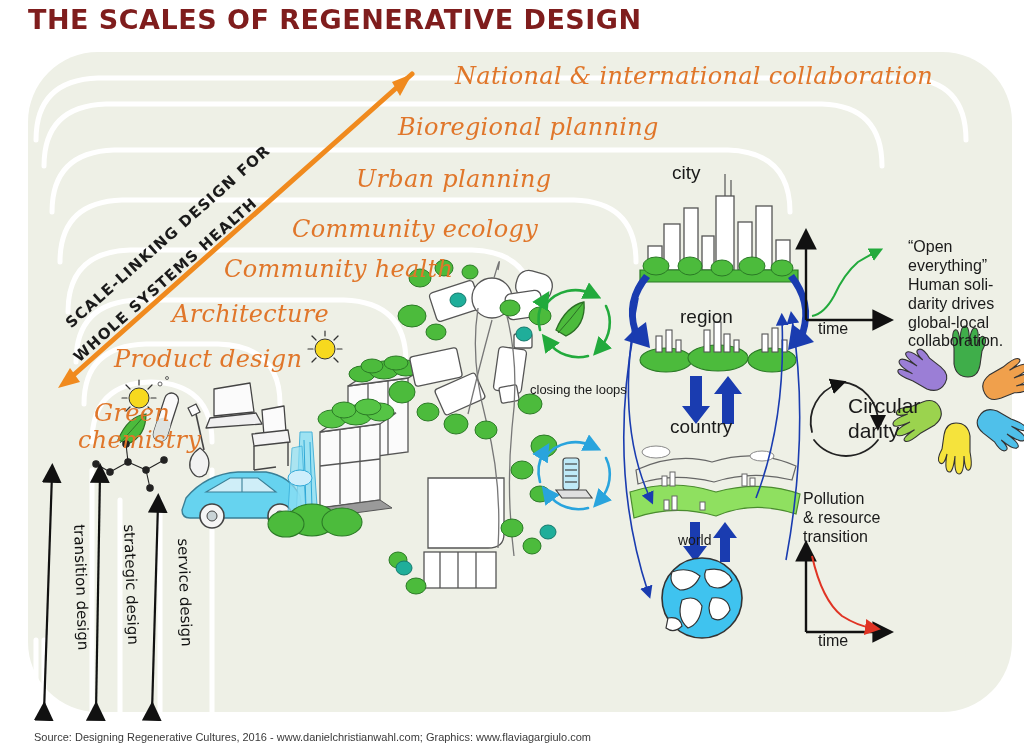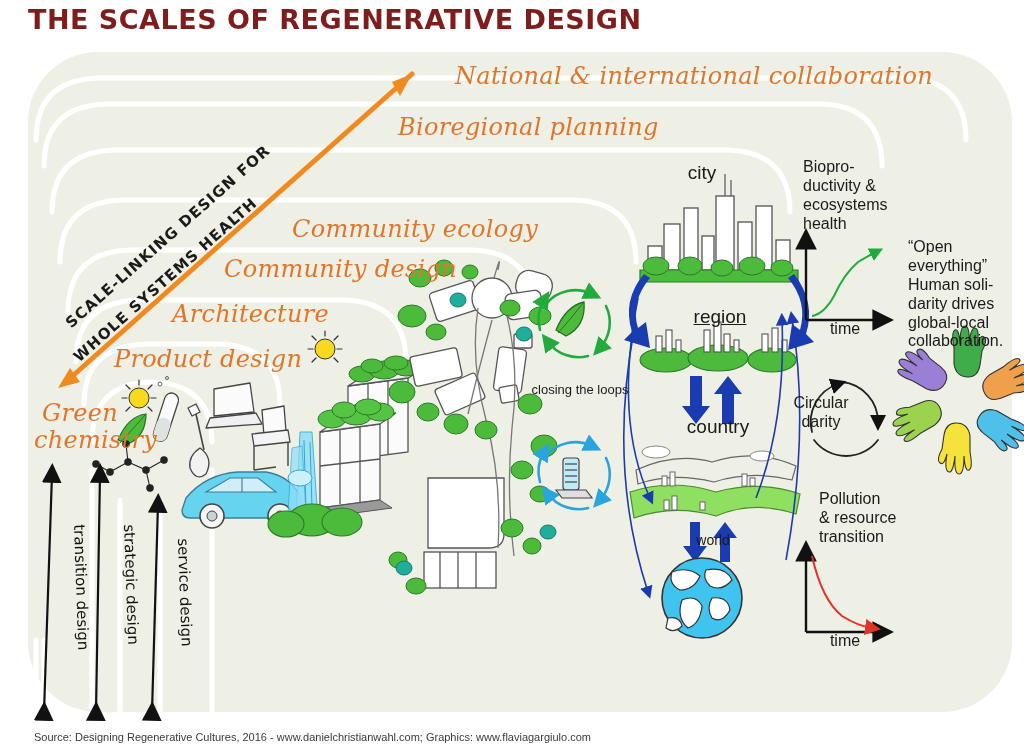--- a/index.html
+++ b/index.html
@@ -42,21 +42,21 @@
   
   .scale-label {
     position: absolute;
     color: #e0762a;
     font-family: "DejaVu Serif", serif;
     font-style: italic;
     font-size: 24px;
     white-space: nowrap;
     letter-spacing: 0.3px;
   }
-  .scale-label.two-line { white-space: normal; line-height: 1.12; text-align: center; }
+  .scale-label.two-line { white-space: normal; line-height: 1.12; text-align: right; margin-left: 44px; }
   .diag-text {
     position: absolute;
     font-family: "DejaVu Sans", sans-serif;
     font-size: 15px;
     font-weight: bold;
     color: #1a1a1a;
     white-space: nowrap;
     letter-spacing: 1.2px;
     transform-origin: left center;
   }
@@ -72,21 +72,21 @@
   }
 
   
   .caption {
     position: absolute;
     font-family: "Liberation Sans", sans-serif;
     color: #1a1a1a;
     font-size: 13px;
     line-height: 1.18;
   }
-  .caption.center { text-align: center; }
+  .caption.center { }
 
   
   #footer {
     position: absolute;
     left: 34px;
     top: 731px;
     font-family: "Liberation Sans", sans-serif;
     font-size: 11px;
     color: #3a3a3a;
     white-space: nowrap;
@@ -502,54 +502,49 @@
 
     <g stroke="#111" stroke-width="2.2">
       <line x1="44" y1="712" x2="52" y2="474" marker-start="url(#arrowBlack)" marker-end="url(#arrowBlack)"></line>
       <line x1="96" y1="712" x2="100" y2="474" marker-start="url(#arrowBlack)" marker-end="url(#arrowBlack)"></line>
       <line x1="152" y1="712" x2="158" y2="504" marker-start="url(#arrowBlack)" marker-end="url(#arrowBlack)"></line>
     </g>
   </svg>
 
   <div class="scale-label" style="left:455px; top:62px;">National &amp; international collaboration</div>
   <div class="scale-label" style="left:398px; top:113px;">Bioregional planning</div>
+  <div class="scale-label" style="left:356px; top:165px;">Urban planning</div>
   <div class="scale-label" style="left:292px; top:215px;">Community ecology</div>
-  <div class="scale-label" style="left:224px; top:255px;">Community design</div>
+  <div class="scale-label" style="left:224px; top:255px;">Community health</div>
   <div class="scale-label" style="left:172px; top:300px;">Architecture</div>
   <div class="scale-label" style="left:114px; top:345px;">Product design</div>
   <div class="scale-label two-line" style="left:34px; top:400px; width:92px;">Green chemistry</div>
 
   <div class="diag-text" style="left:68px; top:316px; transform: rotate(-41.5deg);">SCALE-LINKING DESIGN FOR</div>
   <div class="diag-text" style="left:76px; top:350px; transform: rotate(-41.5deg);">WHOLE SYSTEMS HEALTH</div>
 
   <div class="approach-label" style="left:88px; top:524px; transform: rotate(88deg);">transition design</div>
   <div class="approach-label" style="left:138px; top:524px; transform: rotate(88deg);">strategic design</div>
   <div class="approach-label" style="left:192px; top:538px; transform: rotate(88deg);">service design</div>
 
   <div class="caption center" style="left:530px; top:382px; width:100px;">closing the loops</div>
 
   <div class="caption center" style="left:672px; top:162px; width:60px; font-size:19px;">city</div>
-  <div class="caption center" style="left:680px; top:306px; width:80px; font-size:19px;text-decoration:underline;">region</div>
+  <div class="caption center" style="left:680px; top:306px; width:80px; font-size:19px;">region</div>
   <div class="caption center" style="left:670px; top:416px; width:96px; font-size:19px;">country</div>
   <div class="caption center" style="left:678px; top:532px; width:70px; font-size:14px;">world</div>
 
-  <div class="caption" style="left:803px; top:158px; width:86px; font-size:16px;">
-    <div>Biopro-</div>
-    <div>ductivity &amp;</div>
-    <div>ecosystems</div>
-    <div>health</div>
-  </div>
   <div class="caption center" style="left:818px; top:320px; width:54px; font-size:16px;">time</div>
 
-  <div class="caption center" style="left:780px; top:394px; width:82px; font-size:16px;">
+  <div class="caption center" style="left:848px; top:394px; width:82px; font-size:21px;">
     <div>Circular</div>
     <div>darity</div>
   </div>
 
-  <div class="caption" style="left:803px; top:490px; width:90px; font-size:16px;margin-left:16px;">
+  <div class="caption" style="left:803px; top:490px; width:90px; font-size:16px;">
     <div>Pollution</div>
     <div>&amp; resource</div>
     <div>transition</div>
   </div>
   <div class="caption center" style="left:818px; top:632px; width:54px; font-size:16px;">time</div>
 
   <div class="caption" style="left:908px; top:238px; width:112px; font-size:16px;">
     <div>“Open</div>
     <div>everything”</div>
     <div>Human soli-</div>

